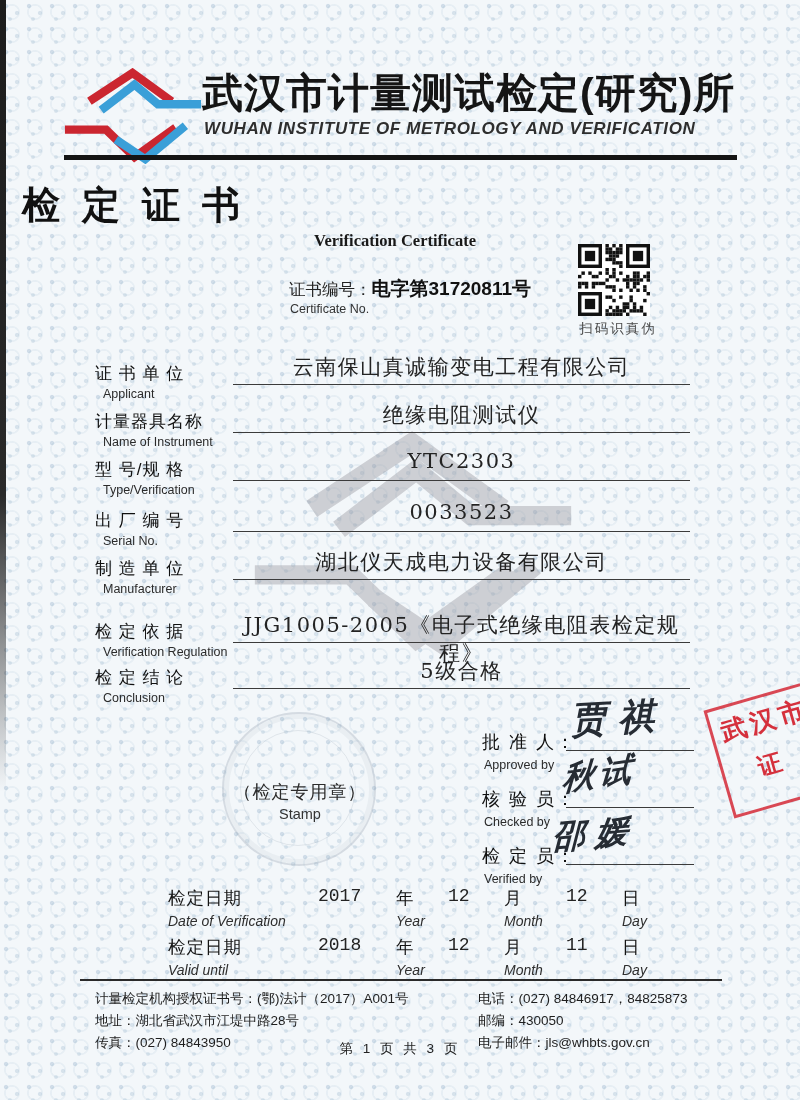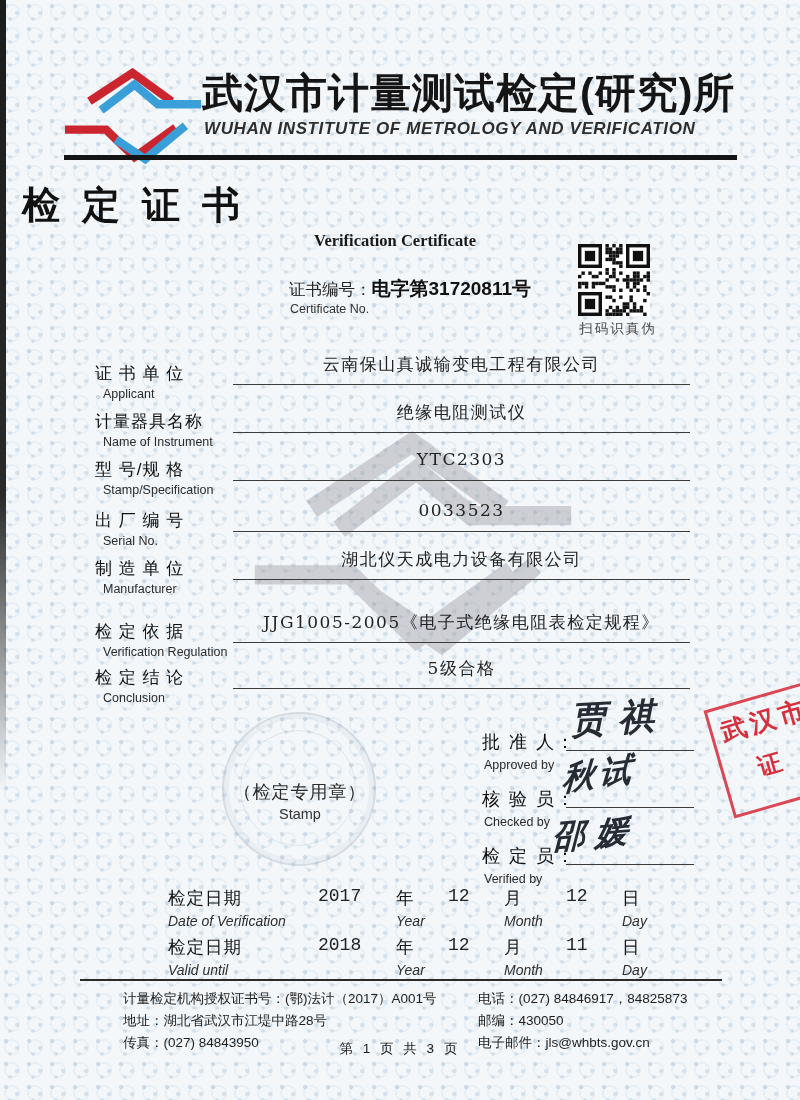--- a/index.html
+++ b/index.html
@@ -35,21 +35,21 @@
   #qr{left:578px;top:244px;width:72px;height:72px;background:#fff;}
   #qr svg{display:block;}
   #qr-caption{left:576px;top:320px;width:84px;text-align:center;font-size:13.5px;letter-spacing:2px;color:#4a4a4a;}
   
   #watermark{left:248px;top:408px;opacity:.42;}
   
   .frow{position:absolute;left:95px;width:595px;height:46px;}
   .flabel{position:absolute;left:0;top:0;width:138px;font-size:17px;color:#101010;letter-spacing:1px;white-space:nowrap;}
   .fen{position:absolute;left:8px;top:25px;font-size:12.5px;color:#2b2b2b;white-space:nowrap;}
   .fline{position:absolute;left:138px;right:0;top:-9px;height:31px;border-bottom:1.6px solid #3b3b3b;
-         text-align:center;font-size:17px;color:#232323;font-family:"DejaVu Serif", serif;letter-spacing:1.5px;}
+         text-align:center;font-size:21px;color:#232323;font-family:"DejaVu Serif", serif;letter-spacing:1.5px;}
   
   #seal-circle{left:222px;top:712px;width:150px;height:150px;border-radius:50%;
     border:2px solid rgba(150,162,178,.32);box-shadow:inset 0 0 0 5px rgba(150,162,178,.10);}
   #seal-circle-inner{left:240px;top:730px;width:114px;height:114px;border-radius:50%;border:1px solid rgba(150,162,178,.22);}
   #stamp-cn{left:215px;top:780px;width:170px;text-align:center;font-size:18px;letter-spacing:1px;color:#2c2c2c;}
   #stamp-en{left:215px;top:806px;width:170px;text-align:center;font-size:14.5px;color:#333;}
   
   .srow{position:absolute;left:482px;width:210px;height:56px;}
   .slabel{position:absolute;left:0;top:10px;font-size:18px;letter-spacing:2px;color:#101010;white-space:nowrap;}
   .sen{position:absolute;left:2px;top:38px;font-size:12.5px;color:#2b2b2b;white-space:nowrap;}
@@ -67,21 +67,21 @@
   
   #dates{left:168px;top:886px;width:540px;}
   .drow{display:grid;grid-template-columns:150px 78px 52px 56px 62px 56px 50px;margin-bottom:6px;}
   .dcell{text-align:left;}
   .dcn{font-size:17.5px;color:#141414;letter-spacing:1px;}
   .dval{font-size:18px;font-family:Liberation Mono, monospace;color:#232323;}
   .den{font-size:14px;color:#2e2e2e;margin-top:3px;font-style:italic;}
   
   #footer-rule{left:80px;top:979px;width:642px;height:1.8px;background:#2a2a2a;}
   .fcol{position:absolute;top:988px;font-size:13.5px;color:#1e1e1e;line-height:22px;white-space:nowrap;}
-  #fcol-left{left:95px;margin-left:28px;}
+  #fcol-left{left:95px;}
   #fcol-right{left:478px;}
   #page-count{left:0;top:1040px;width:800px;text-align:center;font-size:13.5px;letter-spacing:3px;color:#222;}
 </style>
 </head>
 <body>
 
 <div id="page">
 
   <div id="edge-left" class="abs"></div>
 
@@ -245,21 +245,21 @@
     <div class="fen">Applicant</div>
   </div>
   <div class="frow" style="top:410px">
     <div class="flabel">计量器具名称</div>
     <div class="fline">绝缘电阻测试仪</div>
     <div class="fen">Name of Instrument</div>
   </div>
   <div class="frow" style="top:458px">
     <div class="flabel">型 号/规 格</div>
     <div class="fline">YTC2303</div>
-    <div class="fen">Stamp/Specification</div>
+    <div class="fen">Type/Verification</div>
   </div>
   <div class="frow" style="top:509px">
     <div class="flabel">出 厂 编 号</div>
     <div class="fline">0033523</div>
     <div class="fen">Serial No.</div>
   </div>
   <div class="frow" style="top:557px">
     <div class="flabel">制 造 单 位</div>
     <div class="fline">湖北仪天成电力设备有限公司</div>
     <div class="fen">Manufacturer</div>

